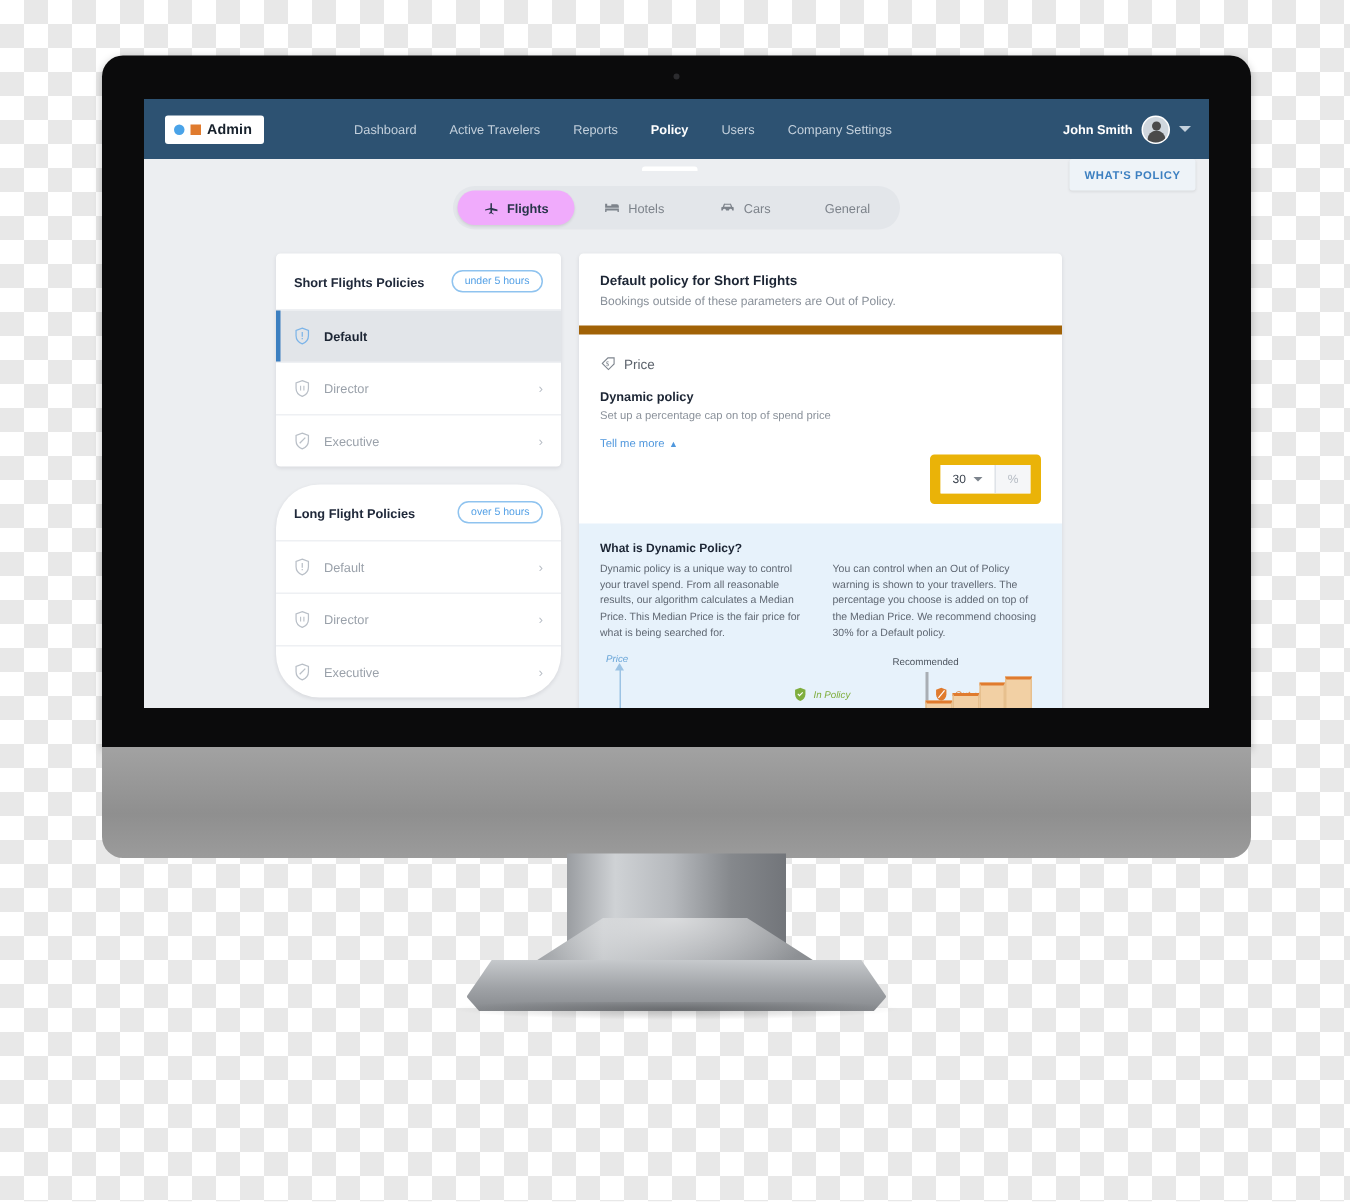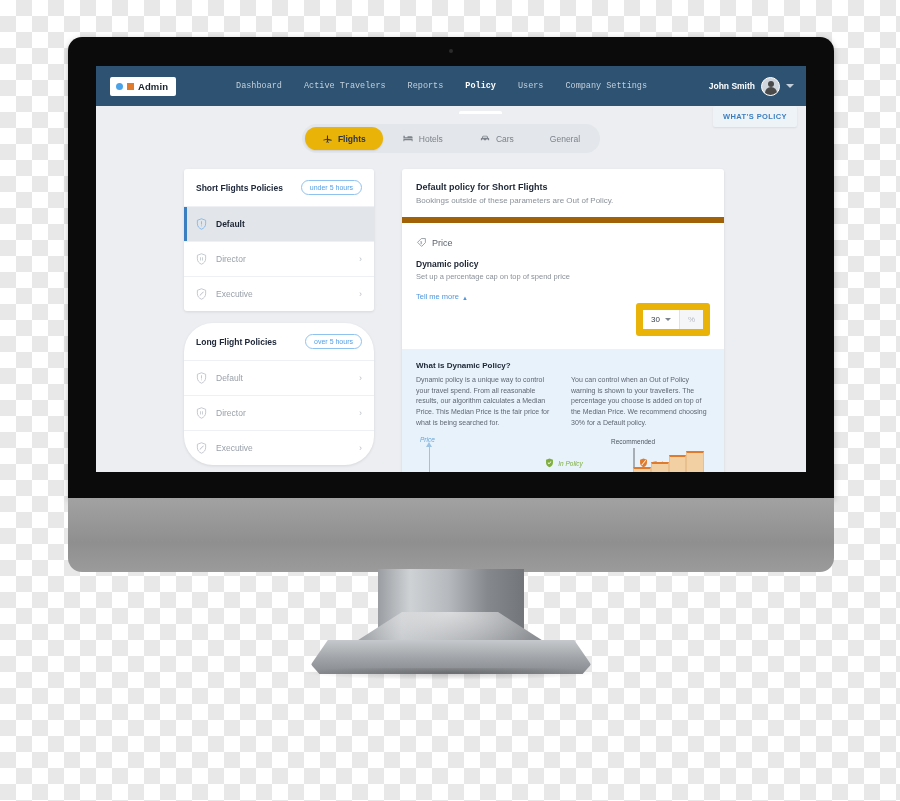--- a/index.html
+++ b/index.html
@@ -73,21 +73,21 @@
   .logo{
     margin-left:14px;background:#fff;border-radius:2px;
     height:19px;display:flex;align-items:center;padding:0 8px 0 6px;gap:4px;
   }
   .logo .dot{width:7px;height:7px;border-radius:50%;background:#4aa3e8;}
   .logo .sq{width:7px;height:7px;background:#e07b2e;}
   .logo .txt{font-size:9.5px;font-weight:bold;color:#16202b;letter-spacing:.1px;}
   .navlinks{display:flex;align-items:center;gap:22px;margin-left:60px;height:40px;}
   .navlink{
     font-size:8.5px;color:#c3d0dc;height:56px;display:flex;align-items:center;
-    position:relative;white-space:nowrap;font-family:Liberation Mono, monospace;
+    position:relative;white-space:nowrap;
   }
   .navlink.active{color:#ffffff;font-weight:bold;}
   .navlink.active:after{
     content:"";position:absolute;left:-6px;right:-6px;bottom:0;height:3px;background:#fff;
     border-radius:2px 2px 0 0;
   }
   .userbox{
     position:absolute;right:12px;top:0;height:40px;display:flex;align-items:center;gap:6px;
   }
   .username{font-size:8.5px;color:#fff;font-weight:bold;}
@@ -109,25 +109,25 @@
 
   
   .segwrap{display:flex;justify-content:center;margin-top:18px;}
   .seg{
     background:#e3e6ea;border-radius:16px;display:flex;padding:3px;gap:2px;
   }
   .segitem{
     display:flex;align-items:center;gap:5px;padding:6px 17px;border-radius:14px;
     font-size:8.5px;color:#7d838b;white-space:nowrap;
   }
-  .segitem.active{background:#eab308;color:#28354a;font-weight:bold;box-shadow:0 1px 2px rgba(0,0,0,.1);}
+  .segitem.active{background:#f0abfc;color:#28354a;font-weight:bold;box-shadow:0 1px 2px rgba(0,0,0,.1);}
   .segitem svg{display:block;}
 
   
-  .cols{display:flex;gap:28px;padding:16px 12px 0 88px;}
+  .cols{display:flex;gap:12px;padding:16px 12px 0 88px;}
   .leftcol{width:190px;flex:0 0 190px;}
   .rightcol{width:322px;flex:0 0 322px;}
 
   .card{background:#fff;border-radius:3px;box-shadow:0 1px 3px rgba(16,24,40,.10);overflow:hidden;}
   .card + .card{margin-top:12px;border-radius:29px;}
 
   .grouphead{
     display:flex;align-items:center;justify-content:space-between;
     padding:11px 12px;border-bottom:1px solid #eef0f3;
   }

